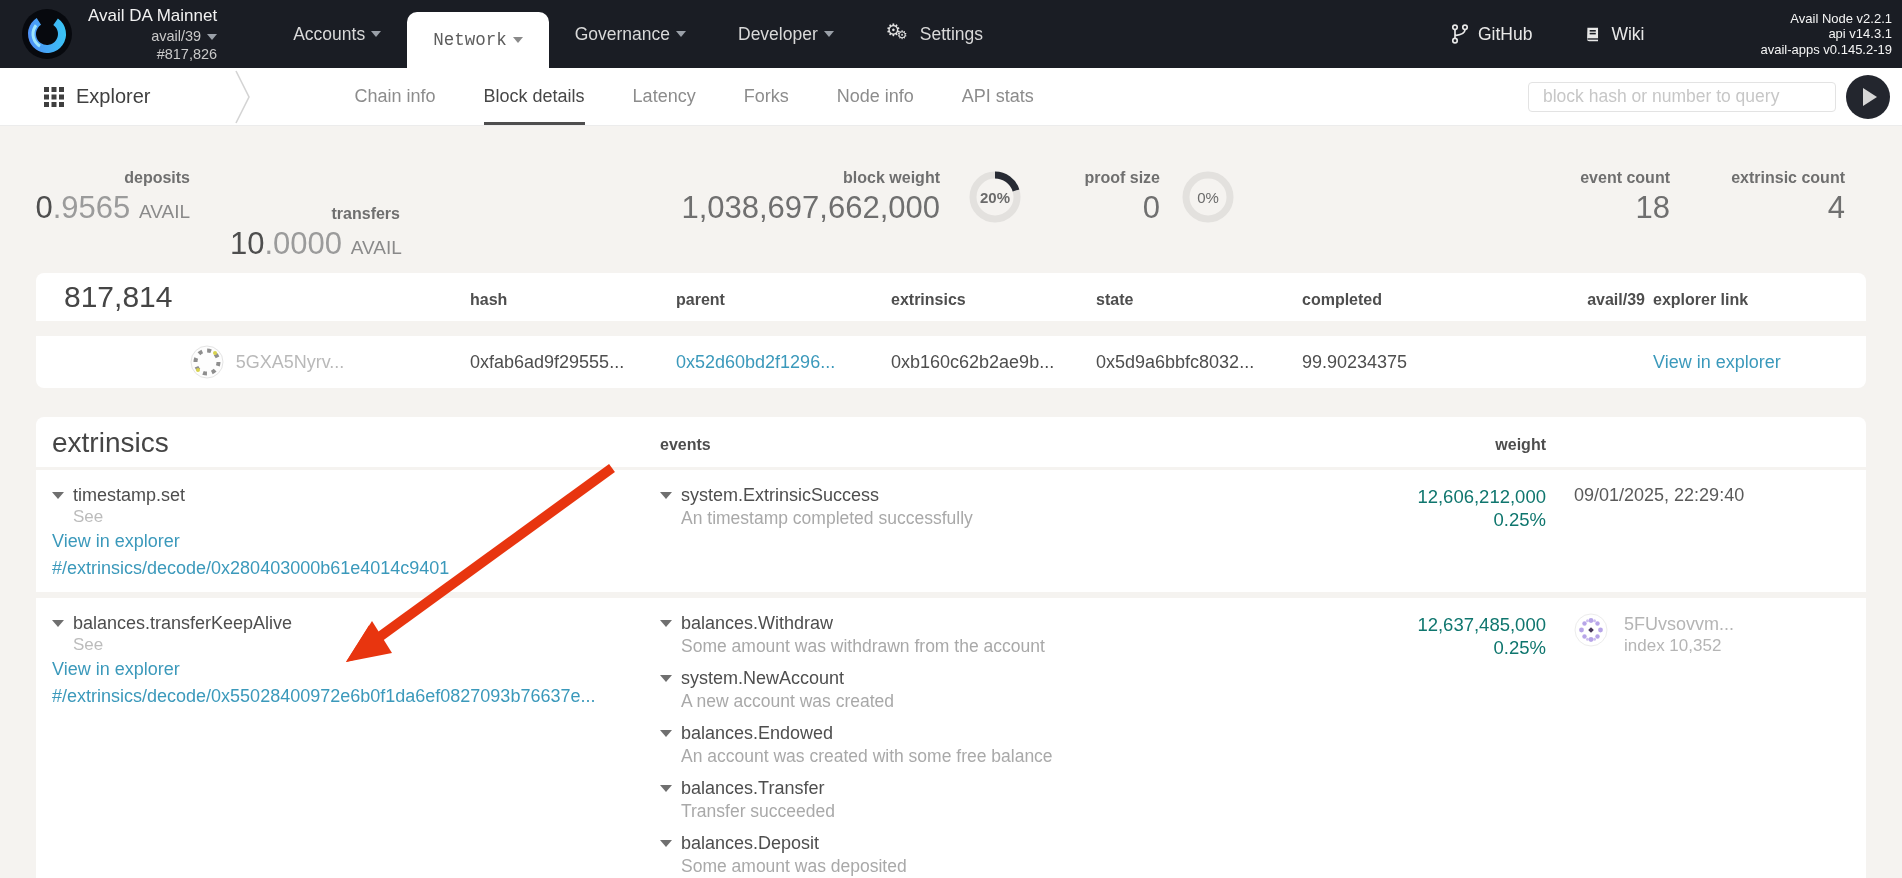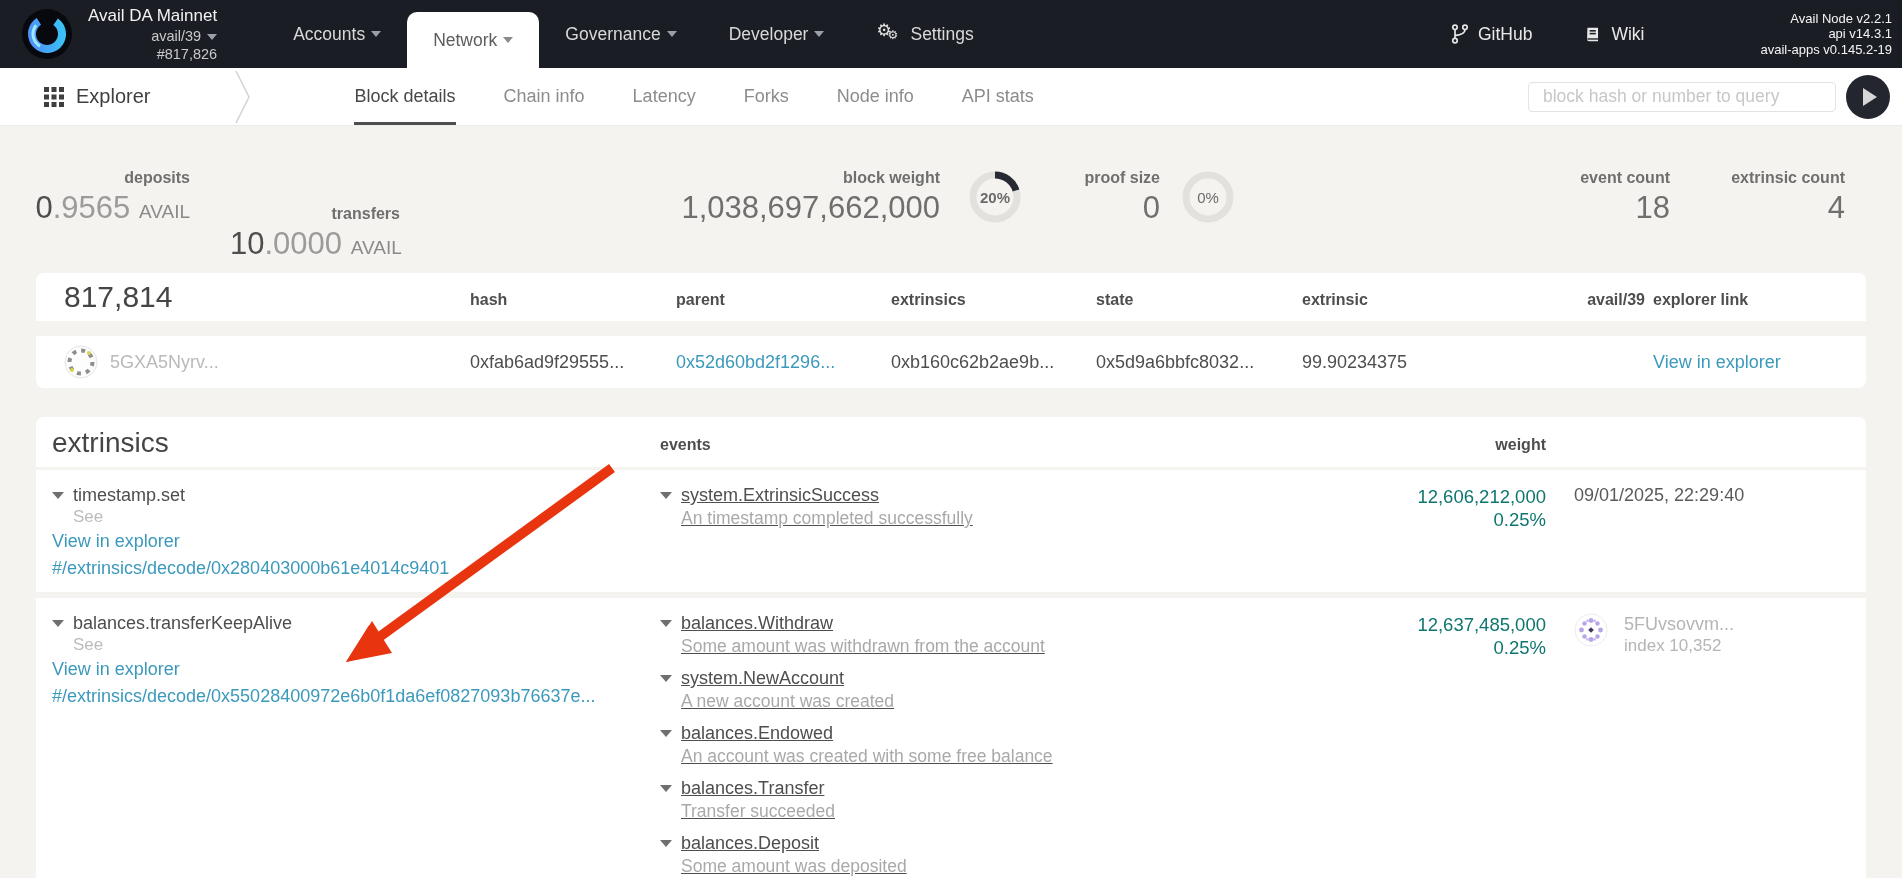--- a/index.html
+++ b/index.html
@@ -19,21 +19,21 @@
   .chain-name { color:#f2f2f2; font-size:17px; white-space:nowrap; }
   .chain-sub { color:#c9c9c9; font-size:14.5px; }
   .caret { display:inline-block; width:0; height:0; border-left:5px solid transparent;
     border-right:5px solid transparent; border-top:6px solid #9aa0a8; vertical-align:middle; margin-left:6px;}
   .menu { display:flex; align-items:stretch; height:100%; margin-left:50px; }
   .menu-item {
     display:flex; align-items:center; padding:0 26px; color:#d9d9d9; font-size:17.5px; cursor:pointer;
   }
   .menu-item.active {
     background:#ffffff; color:#5d5d5d; margin-top:12px; height:56px;
-    border-radius:10px 10px 0 0; align-self:flex-end;
+    border-radius:10px 10px 0 0; align-self:flex-end;font-family:Liberation Mono, monospace;
   }
   .menu-item.active .caret { border-top-color:#8a8a8a; }
   .gear-wrap { position:relative; width:26px; height:22px; margin-right:8px; color:#e3e3e3; }
   .gear-big { position:absolute; left:0; top:-3px; font-size:17px; font-family:"DejaVu Sans",sans-serif;}
   .gear-small { position:absolute; left:11px; top:5px; font-size:12px; font-family:"DejaVu Sans",sans-serif;}
   .nav-links { display:flex; align-items:center; margin-left:auto; }
   .nav-link { display:flex; align-items:center; gap:9px; color:#e8e8e8; font-size:17.5px; padding:0 26px; cursor:pointer;}
   .versions { text-align:right; color:#f5f5f5; font-size:13px; line-height:15.5px; margin:0 10px 0 90px; white-space:nowrap;}
 
   
@@ -78,37 +78,37 @@
   .gap { height:3px; }
   .gap6 { height:6px; }
   .block-card { margin-top:39px; }
 
   .bgrid { display:grid; grid-template-columns:406px 206px 215px 205px 206px 210px 133px 1fr; padding:0 28px;margin-top:12px; }
   .bhead { align-items:end; height:48px; padding-bottom:8px; }
   .block-number { font-size:30px; color:#454545; line-height:32px; }
   .colhead { font-size:16px; font-weight:bold; color:#4e4e4e; padding-bottom:4px; }
   .colhead.right { text-align:right; }
   .brow { align-items:center; height:52px; font-size:18px; color:#4e4e4e; }
-  .account { display:flex; align-items:center; gap:12px; color:#b9b9b9; }
+  .account { display:flex; align-items:center; gap:12px; color:#b9b9b9;justify-content:center; }
   .identicon { width:34px; height:34px; flex:0 0 auto; cursor:pointer; }
   .link { color:#3b99bb; cursor:pointer; }
   .cell-pad { padding-left:8px; }
 
   .ex-card { margin-top:29px; }
   .egrid { display:grid; grid-template-columns:608px 640px 246px 1fr; padding:0 16px; }
   .ehead { align-items:end; height:50px; padding-bottom:9px; }
   .ex-title { font-size:28px; color:#454545; line-height:30px; }
   .erow { padding:13px 16px 11px 16px; align-items:start; }
   .exp-head { display:flex; align-items:center; gap:9px; }
   .exp-caret { width:0; height:0; border-left:6px solid transparent; border-right:6px solid transparent;
     border-top:7px solid #6f6f6f; cursor:pointer; flex:0 0 auto; }
   .ex-name { font-size:18px; color:#4e4e4e; line-height:24px; }
   .ex-sub { font-size:17px; color:#bcbcbc; margin-left:21px; line-height:20px; }
   .ex-link { display:block; font-size:18px; line-height:25px; margin-top:2px; }
-  .event { margin-bottom:9px;text-decoration:underline; }
+  .event { margin-bottom:9px; }
   .ev-desc { font-size:17.5px; color:#a9a9a9; margin-left:21px; line-height:22px; }
   .wcell { text-align:right; font-size:18.5px; color:#0f766e; line-height:23px; padding-top:2px;}
   .tcell { padding-left:28px; font-size:18px; color:#5a5a5a; padding-top:2px; }
   .signer { display:flex; align-items:flex-start; gap:16px; }
   .signer-name { color:#b5b5b5; font-size:18px; line-height:22px; }
   .signer-index { color:#b5b5b5; font-size:17px; line-height:21px; }
 
   .arrow-overlay { position:absolute; left:0; top:0; width:1902px; height:878px; pointer-events:none; z-index:6; }
 </style>
 </head>
@@ -202,25 +202,25 @@
           <rect x="7.5" y="15" width="5" height="5"></rect>
           <rect x="15" y="15" width="5" height="5"></rect>
       </g>
     </svg>
     <span>Explorer</span>
   </div>
   <svg class="crumb-sep" width="16" height="56" viewBox="0 0 16 56">
     <polyline points="1,2 14,28 1,54" fill="none" stroke="#d4d4d4" stroke-width="1.6"></polyline>
   </svg>
   <div class="tabs">
+    <div class="tab">
+        <span>Chain info</span>
+      </div>
     <div class="tab active">
         <span>Block details</span>
-      </div>
-    <div class="tab">
-        <span>Chain info</span>
       </div>
     <div class="tab">
         <span>Latency</span>
       </div>
     <div class="tab">
         <span>Forks</span>
       </div>
     <div class="tab">
         <span>Node info</span>
       </div>
@@ -280,21 +280,21 @@
   </div>
 </div>
 
 <div class="card block-card">
   <div class="strip head bgrid bhead">
     <div class="block-number">817,814</div>
     <div class="colhead">hash</div>
     <div class="colhead">parent</div>
     <div class="colhead">extrinsics</div>
     <div class="colhead">state</div>
-    <div class="colhead">extrinsic</div>
+    <div class="colhead">completed</div>
     <div class="colhead right">avail/39</div>
     <div class="colhead cell-pad">explorer link</div>
   </div>
   <div class="gap"></div>
   <div class="strip foot bgrid brow">
     <div class="account">
       <svg class="identicon" viewBox="0 0 34 34">
         <circle cx="17" cy="17" r="16" fill="#fdfdfd" stroke="#e4e4e4"></circle>
         <circle cx="17" cy="17" r="11.5" fill="none" stroke="#8e8e8e" stroke-width="4" stroke-dasharray="4 5"></circle>
         <circle cx="25" cy="8" r="2" fill="#d8d24d"></circle>

